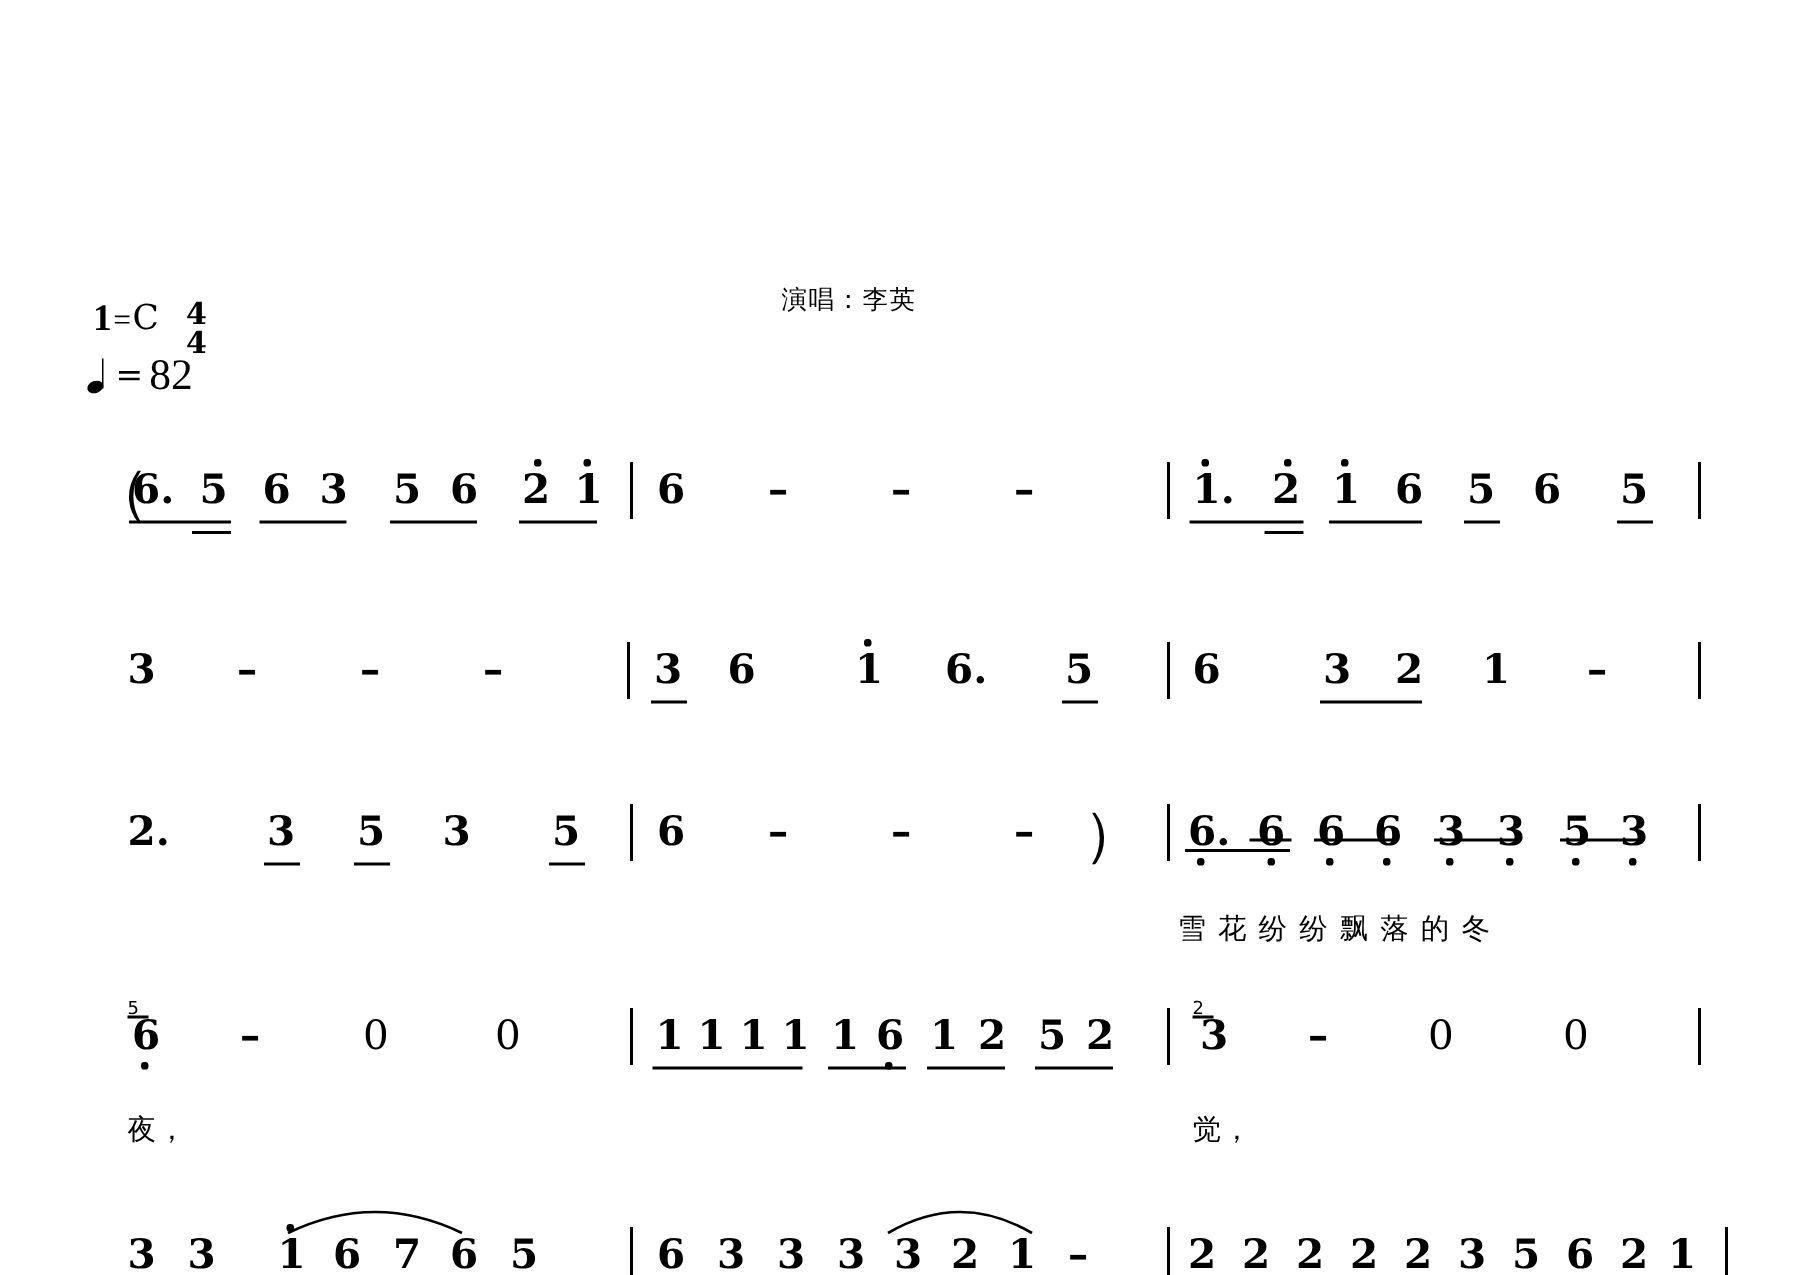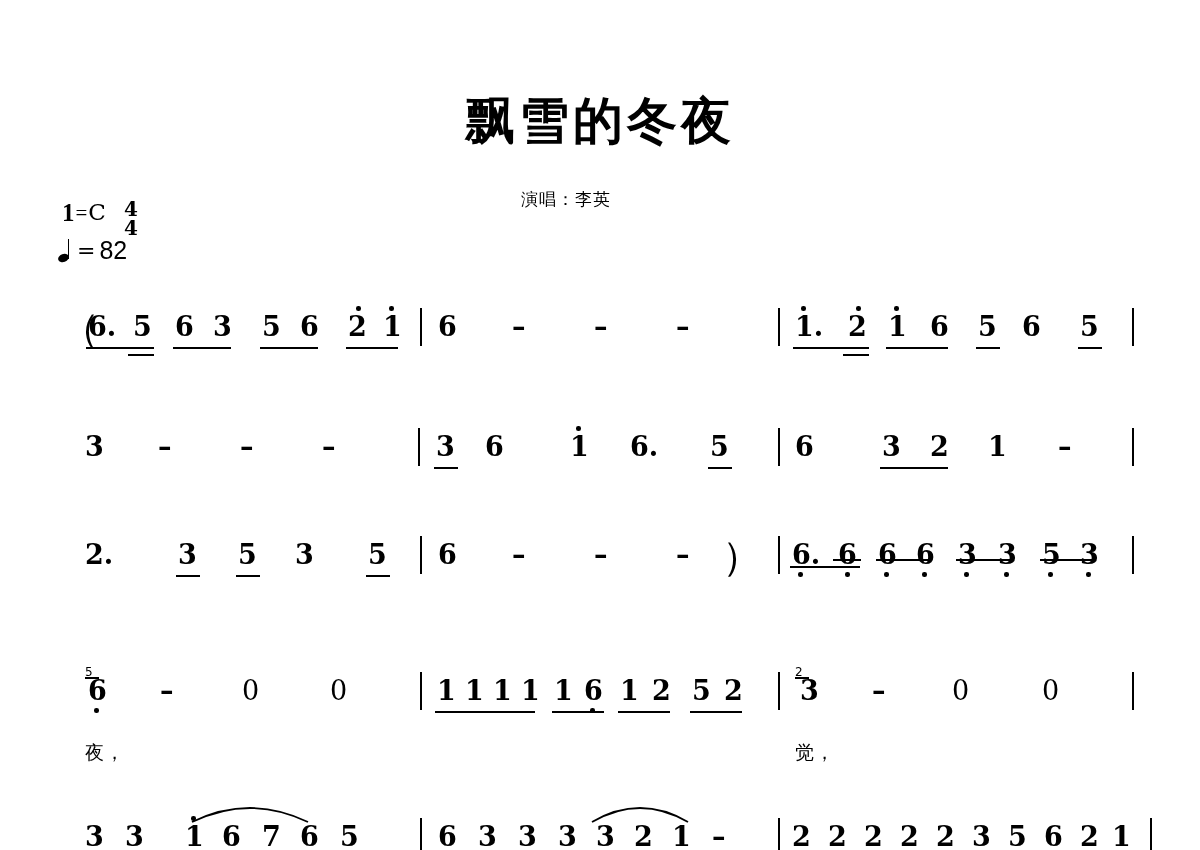--- a/index.html
+++ b/index.html
@@ -124,23 +124,23 @@
     width: 1.8px;
     height: 20px;
     background: #000;
   }
   .tempo .eq {
     font-size: 22px;
     line-height: 22px;
     margin-right: 4px;
   }
   .tempo .bpm {
-    font-size: 25px;
+    font-size: 29px;
     line-height: 25px;
-    font-family: Liberation Sans, sans-serif;
+    font-family: Liberation Serif, serif;
   }
 
   
   .row {
     position: absolute;
     left: 0;
     width: 1200px;
     height: 120px;
   }
   .measure-line {
@@ -213,21 +213,20 @@
   
   .slur {
     position: absolute;
   }
 </style>
 </head>
 <body>
 
 <div class="sheet">
 
-  <div class="title">飘雪的冬夜</div>
   <div class="singer">演唱：李英</div>
 
   <div class="keyblock">
     <div class="keyline">
       <span class="k1">1</span>
       <span class="keq">=</span>
       <span class="kc">C</span>
       <span class="meter">
         <span class="num">4</span>
         <span class="den">4</span>
@@ -372,20 +371,21 @@
     <div class="beam" style="left:956px; top:31px; width:58px;"></div>
 
     <div class="note" style="left:1042px; top:12px;">5</div>
     <div class="odot" style="left:1048px; top:44px;"></div>
     <div class="note" style="left:1080px; top:12px;">3</div>
     <div class="odot" style="left:1086px; top:44px;"></div>
     <div class="beam" style="left:1040px; top:31px; width:56px;"></div>
 
     <div class="measure-line" style="left:1132px; top:8px; height:38px;"></div>
 
+    <div class="lyric" style="left:785px; top:78px;">雪 花 纷 纷 飘 落 的 冬</div>
   </div>
 
   <div class="row" style="top:660px;">
     <div class="volta" style="left:85px; top:6px;">
       <span>5</span>
       <span class="vline"></span>
     </div>
     <div class="note" style="left:88px; top:16px;">6</div>
     <div class="odot" style="left:94px; top:48px;"></div>
     <div class="dash" style="left:160px; top:16px;">–</div>

